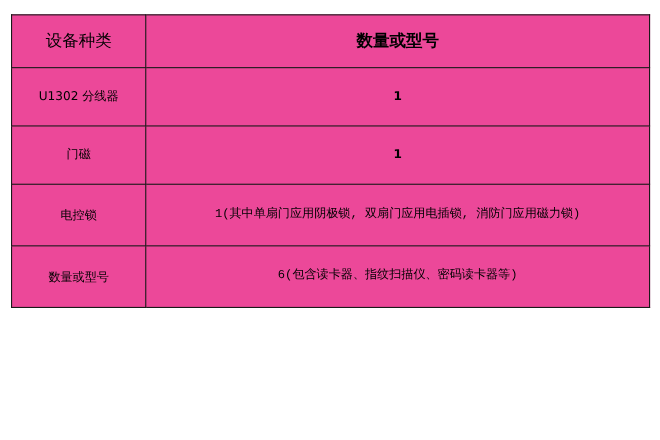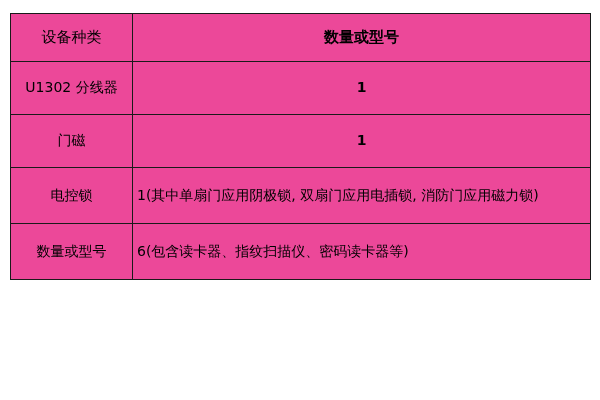--- a/index.html
+++ b/index.html
@@ -21,40 +21,42 @@
     position: absolute;
     left: 10px;
     top: 13px;
     width: 580px;
     border-collapse: collapse;
     table-layout: fixed;
     background: #ec4899;
   }
   table.spec td {
     border: 1px solid #1a1a1a;
-    font-size: 14px;
+    font-size: 11px;
     color: #000000;
     line-height: 1.25;
     padding: 0 4px;
     vertical-align: middle;
     white-space: nowrap;
     overflow: hidden;
   }
   col.c1 { width: 122px; }
   col.c2 { width: 458px; }
 
   td.cat {
     text-align: center;
   }
   td.val {
     text-align: center;
     font-weight: bold;
   }
   td.val-long {
+    text-align: center;
     font-size: 13.5px;
+    font-family: Liberation Mono, monospace;
   }
   tr.hdr td { height: 47px; font-size: 15px; }
   tr.r1 td { height: 52px; }
   tr.r2 td { height: 52px; }
   tr.r3 td { height: 55px; }
   tr.r4 td { height: 55px; }
   tr.r5 td { height: 52px; }
 </style>
 </head>
 <body>

